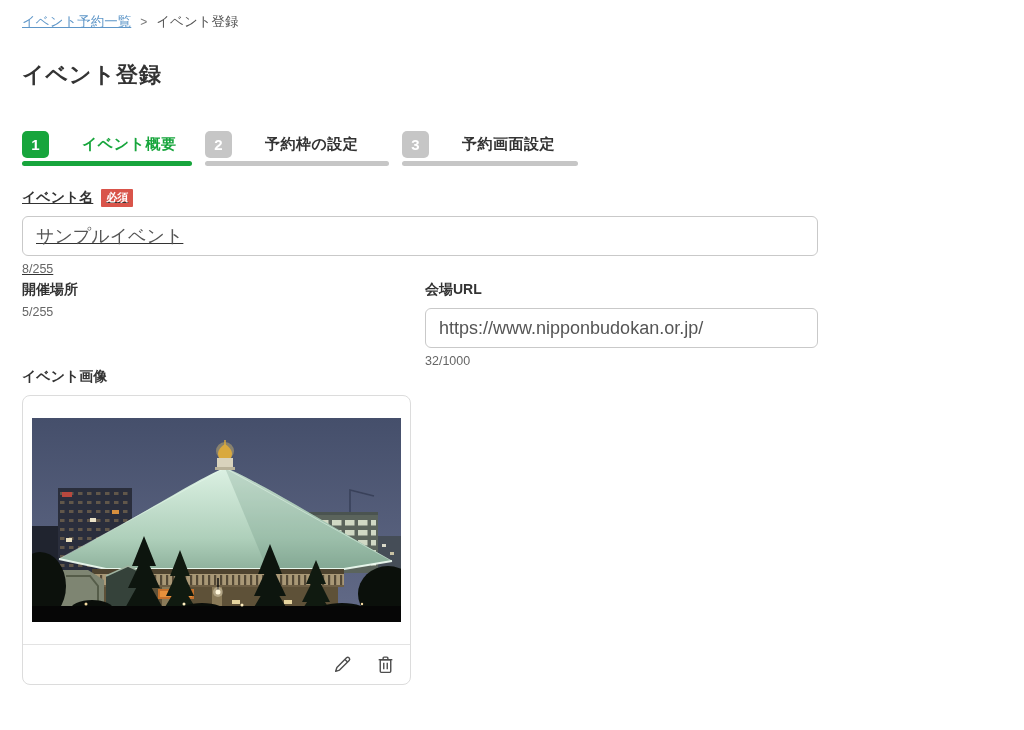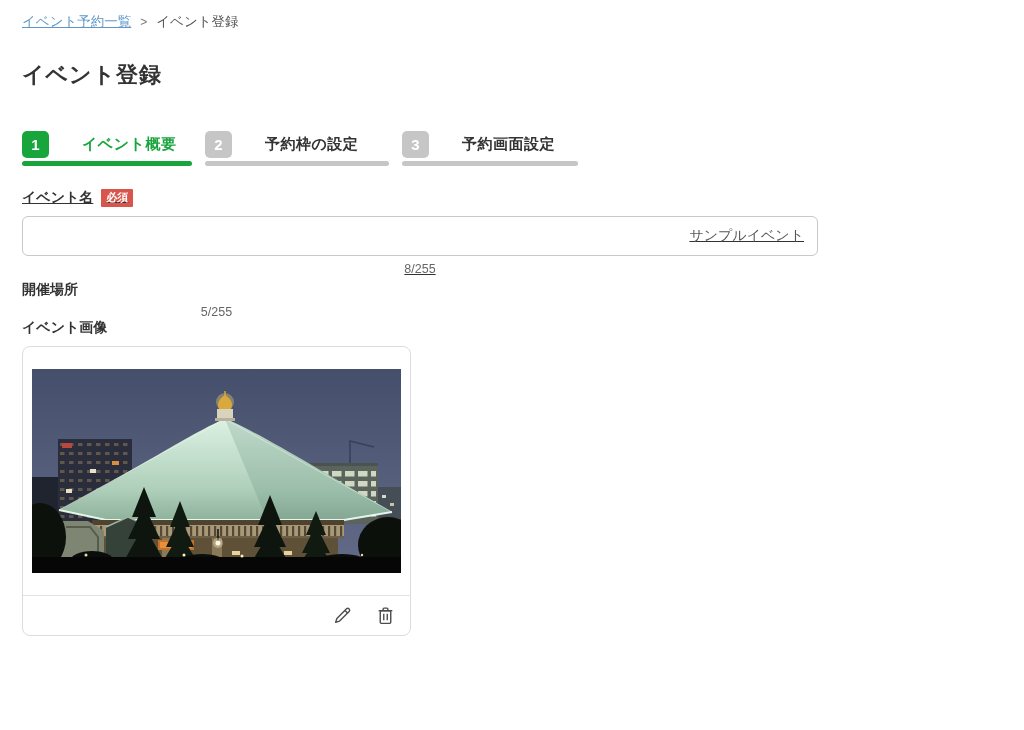--- a/index.html
+++ b/index.html
@@ -37,23 +37,23 @@
   
   .section-name { margin-top:23px; width:796px;text-decoration:underline; }
   .field-label { display:flex; align-items:center; gap:8px; font-size:14px; font-weight:bold; color:#333; }
   .badge-required {
     background:#d9544a; color:#fff; font-size:11px; font-weight:bold;
     padding:2px 5px; border-radius:1px; line-height:1.25;
   }
   .text-input {
     display:block; margin-top:9px; width:100%; height:40px;
     border:1px solid #c9c9c9; border-radius:6px; background:#fff;
-    padding:0 13px; font-size:14px; color:#555; font-family:inherit; outline:none;text-align:right;
-  }
-  .counter { text-align:center; font-size:12.5px; color:#666; margin-top:6px; }
+    padding:0 13px; font-size:18px; color:#555; font-family:inherit; outline:none;
+  }
+  .counter { text-align:left; font-size:12.5px; color:#666; margin-top:6px; }
 
   .row2 { display:flex; gap:14px; margin-top:5px; width:796px; }
   .col-left { width:389px; }
   .col-right { flex:1; }
 
   
   .image-section { }
   .image-card { margin-top:9px; width:389px; border:1px solid #dcdcdc; border-radius:8px; background:#fff; }
   .image-wrap { padding:22px 9px; }
   svg.photo { display:block; width:369px; height:204px; }
@@ -109,20 +109,27 @@
     <input class="text-input" type="text" value="サンプルイベント" style="">
     <div class="counter">8/255</div>
   </div>
 
   <div class="row2">
     <div class="col-left">
       <div class="field-label">
         <span>開催場所</span>
       </div>
       <div class="counter">5/255</div>
+    </div>
+    <div class="col-right">
+      <div class="field-label">
+        <span>会場URL</span>
+      </div>
+      <input class="text-input" type="text" value="https://www.nipponbudokan.or.jp/" style="">
+      <div class="counter">32/1000</div>
     </div>
   </div>
 
   <div class="image-section">
     <div class="field-label">
       <span>イベント画像</span>
     </div>
     <div class="image-card">
       <div class="image-wrap">
 

